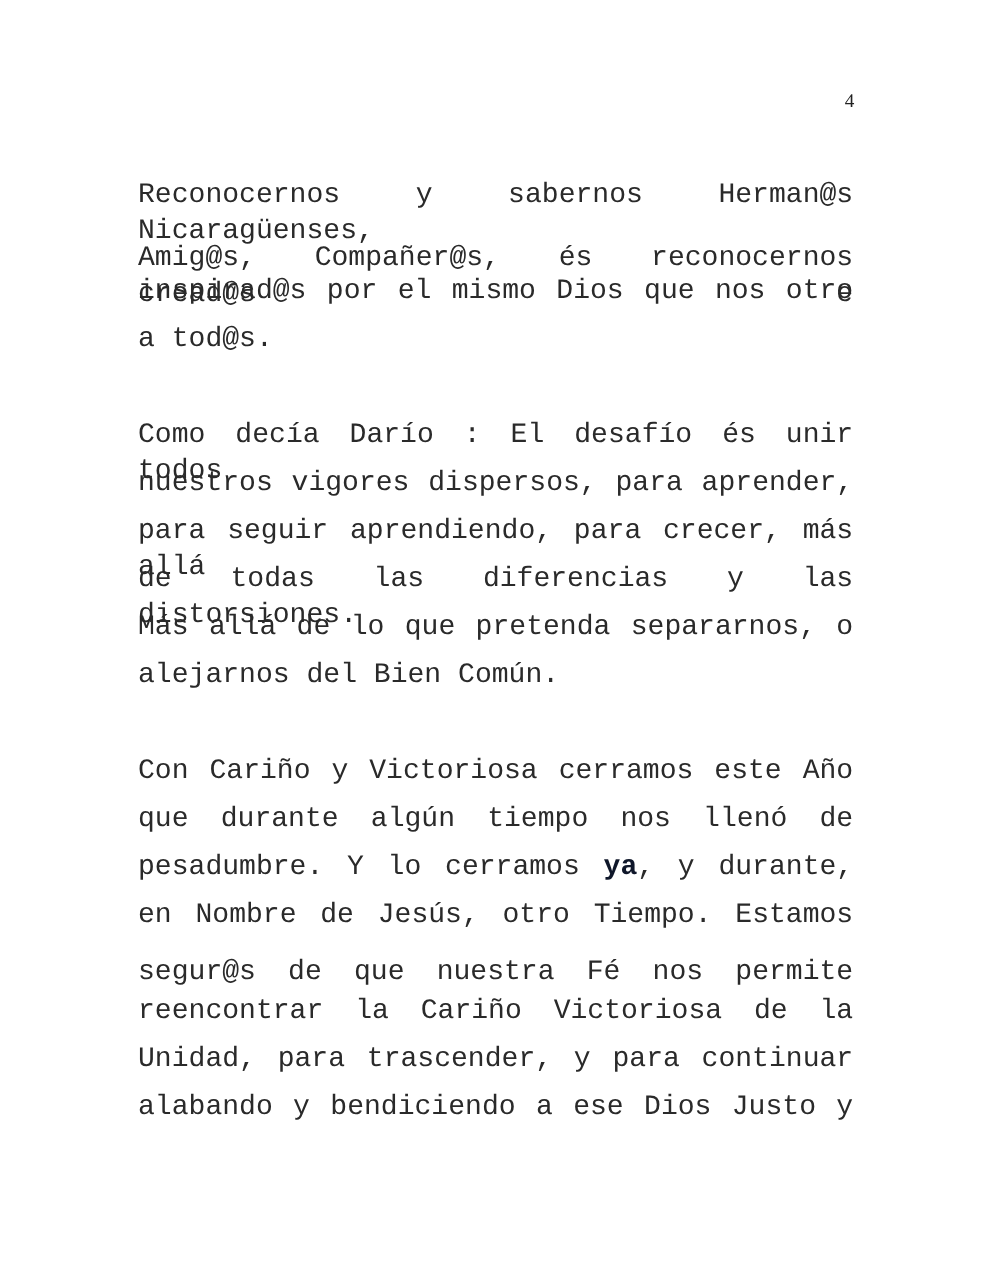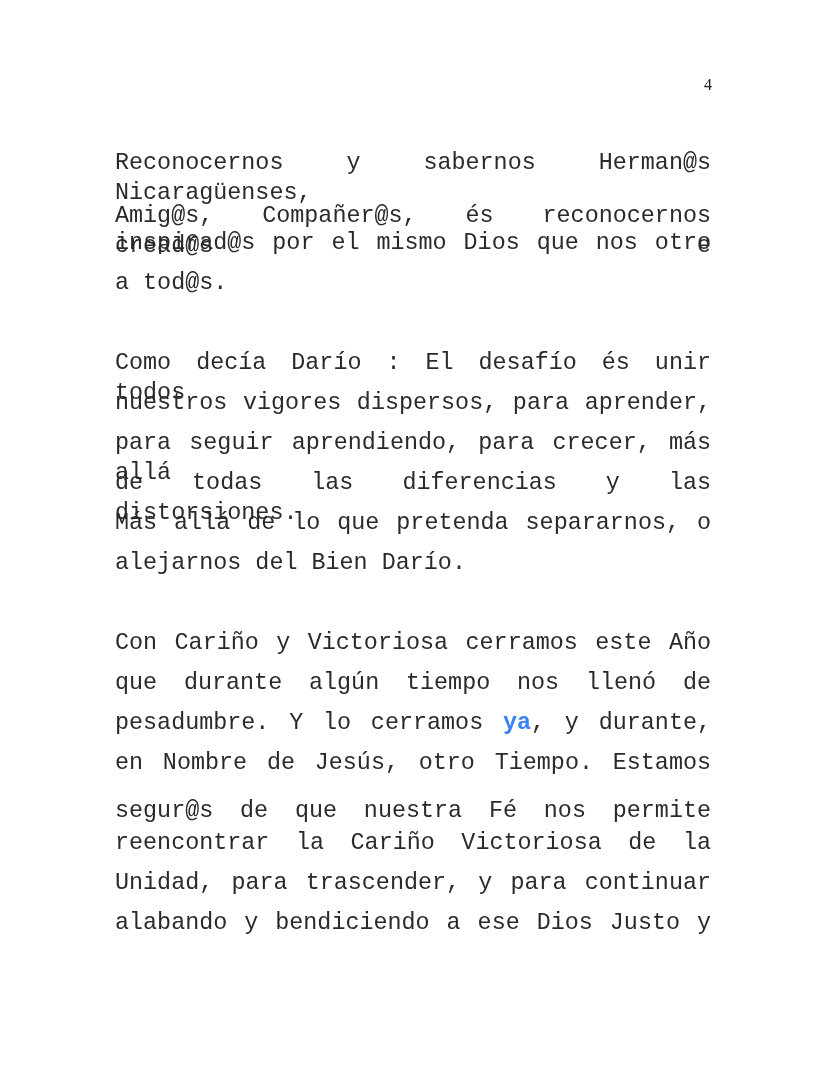--- a/index.html
+++ b/index.html
@@ -7,42 +7,42 @@
   .page-number {
     position: absolute; left: 690px; top: 76px; width: 22px; text-align: right;
     font-family: "Liberation Serif", serif; font-size: 16px; color: #222;
   }
   .line {
     position: absolute; left: 115px; width: 596px; height: 30px;
     font-family: "Liberation Mono", monospace; font-size: 23.4px; color: #2a2a2a;
     white-space: nowrap; line-height: 30px;
   }
   .line.j { text-align: justify; text-align-last: justify; white-space: normal; }
-  .line b { font-weight: bold; color: #3b82f6; }
+  .line b { font-weight: bold; color: #0f172a; }
 </style>
 </head>
 <body>
 
 <div>
   <div class="page-number">4</div>
 
   <div>
     <div class="line j" style="top:148px">Reconocernos y sabernos Herman@s Nicaragüenses,</div>
     <div class="line j" style="top:201px">Amig@s, Compañer@s, és reconocernos cread@s e</div>
     <div class="line j" style="top:228px">inspirad@s por el mismo Dios que nos otro</div>
     <div class="line" style="top:268px">a tod@s.</div>
   </div>
 
   <div>
     <div class="line j" style="top:348px">Como decía Darío : El desafío és unir todos</div>
     <div class="line j" style="top:388px">nuestros vigores dispersos, para aprender,</div>
     <div class="line j" style="top:428px">para seguir aprendiendo, para crecer, más allá</div>
     <div class="line j" style="top:468px">de todas las diferencias y las distorsiones.</div>
     <div class="line j" style="top:508px">Más allá de lo que pretenda separarnos, o</div>
-    <div class="line" style="top:548px">alejarnos del Bien Darío.</div>
+    <div class="line" style="top:548px">alejarnos del Bien Común.</div>
   </div>
 
   <div>
     <div class="line j" style="top:628px">Con Cariño y Victoriosa cerramos este Año</div>
     <div class="line j" style="top:668px">que durante algún tiempo nos llenó de</div>
     <div class="line j" style="top:708px"><span>pesadumbre. Y lo cerramos</span> <b>ya</b><span>, y durante,</span></div>
     <div class="line j" style="top:748px">en Nombre de Jesús, otro Tiempo. Estamos</div>
     <div class="line j" style="top:796px">segur@s de que nuestra Fé nos permite</div>
     <div class="line j" style="top:828px">reencontrar la Cariño Victoriosa de la</div>
     <div class="line j" style="top:868px">Unidad, para trascender, y para continuar</div>

